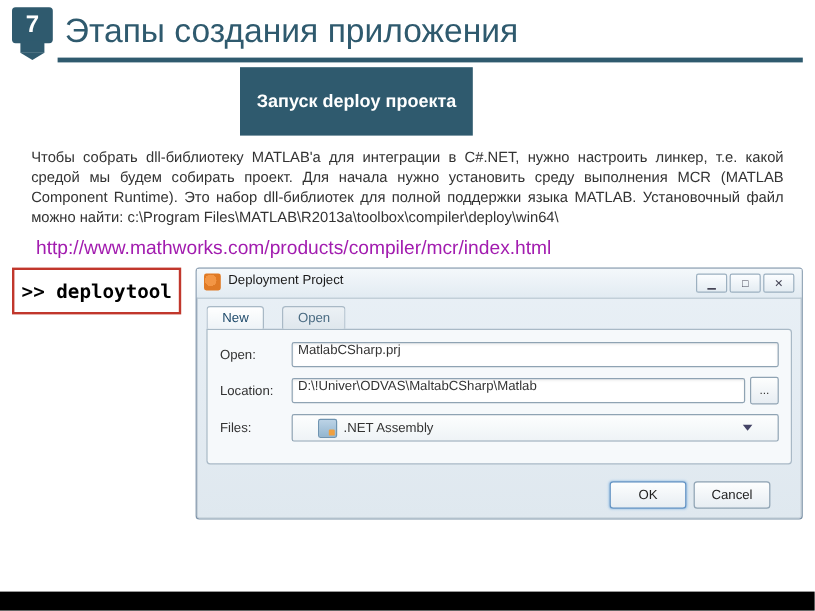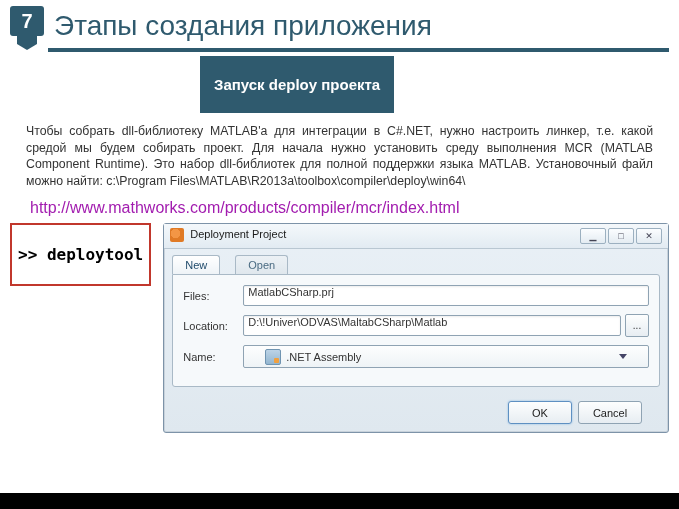--- a/index.html
+++ b/index.html
@@ -8,21 +8,21 @@
   .num-badge{position:relative;width:34px;height:40px;margin-right:10px}
   .num-badge .sq{position:absolute;top:0;left:0;width:34px;height:30px;background:#2f5a6e;border-radius:3px;display:flex;align-items:center;justify-content:center;color:#fff;font-size:20px;font-weight:600}
   .num-badge .rib{position:absolute;top:28px;left:7px;width:20px;height:10px;background:#2f5a6e}
   .num-badge .rib::after{content:"";position:absolute;bottom:-6px;left:0;border-left:10px solid transparent;border-right:10px solid transparent;border-top:6px solid #2f5a6e}
   .title{font-size:28px;color:#2f5a6e;font-weight:400}
   .rule{height:4px;background:#2f5a6e;margin:0 10px 0 48px}
   .subhdr{margin:4px 0 10px 200px;background:#2f5a6e;color:#fff;font-size:15px;font-weight:600;padding:20px 14px;display:inline-block}
   .para{margin:0 26px;font-size:12.3px;color:#333;text-align:justify;line-height:1.35}
   .url{margin:10px 20px 6px 30px;font-size:16px;color:#a21caf}
   .row{display:flex;align-items:flex-start;margin:4px 10px 0 10px;gap:12px}
-  .cmdbox{border:2px solid #c1372c;background:#fff;padding:20px 6px;font-family:Consolas,monospace;font-size:16px;color:#000;font-weight:600;white-space:nowrap}
+  .cmdbox{border:2px solid #c1372c;background:#fff;padding:8px 6px;font-family:Consolas,monospace;font-size:16px;color:#000;font-weight:600;white-space:nowrap}
   .cmdbox .pr{color:#000}
   
   .win{flex:1;border:1px solid #7d93a8;border-radius:3px;background:linear-gradient(#e9f0f6,#dfe8ef);font-size:11px;color:#222;box-shadow:0 0 0 1px #c8d2db inset}
   .win-titlebar{display:flex;align-items:flex-start;padding:4px 6px;background:linear-gradient(#f4f8fb,#e2ebf2);border-bottom:1px solid #b9c7d2}
   .win-ico{width:14px;height:14px;margin-right:6px;display:inline-block;background:radial-gradient(circle at 40% 40%,#f39645 0 40%,#e07a25 41% 100%);border-radius:2px}
   .win-title{flex:1;color:#1a1a1a}
   .win-ctrl{display:flex;gap:2px}
   .win-btn{width:24px;height:14px;border:1px solid #9cb0c0;background:linear-gradient(#fbfdff,#e4ecf2);border-radius:2px;display:flex;align-items:center;justify-content:center;font-size:9px;color:#445}
   .tabs{display:flex;gap:16px;padding:6px 8px 0 8px}
   .tab{padding:3px 12px;border:1px solid #a9b9c6;border-bottom:none;background:linear-gradient(#fff,#eef3f7);border-radius:3px 3px 0 0;font-size:11px;color:#1f4a6b;margin-right:-1px}
@@ -86,36 +86,36 @@
         </div>
       </div>
 
       <div class="tabs">
         <div class="tab">New</div>
         <div class="tab inactive">Open</div>
       </div>
 
       <div class="form">
         <div class="form-row">
-          <label>Files:</label>
+          <label>Open:</label>
           <div class="tbox">
               <span>MatlabCSharp.prj</span>
             </div>
         </div>
         <div class="form-row">
           <label>Location:</label>
           <div class="tbox">
               <span>D:\!Univer\ODVAS\MaltabCSharp\Matlab</span>
             </div>
           <div class="brws">
               <span>...</span>
             </div>
         </div>
         <div class="form-row">
-          <label>Name:</label>
+          <label>Files:</label>
           <div class="sel">
             <span class="ico"></span>
             <span>.NET Assembly</span>
             <span class="chev"></span>
           </div>
         </div>
       </div>
 
       <div class="btnbar">
         <div class="pbtn primary">

